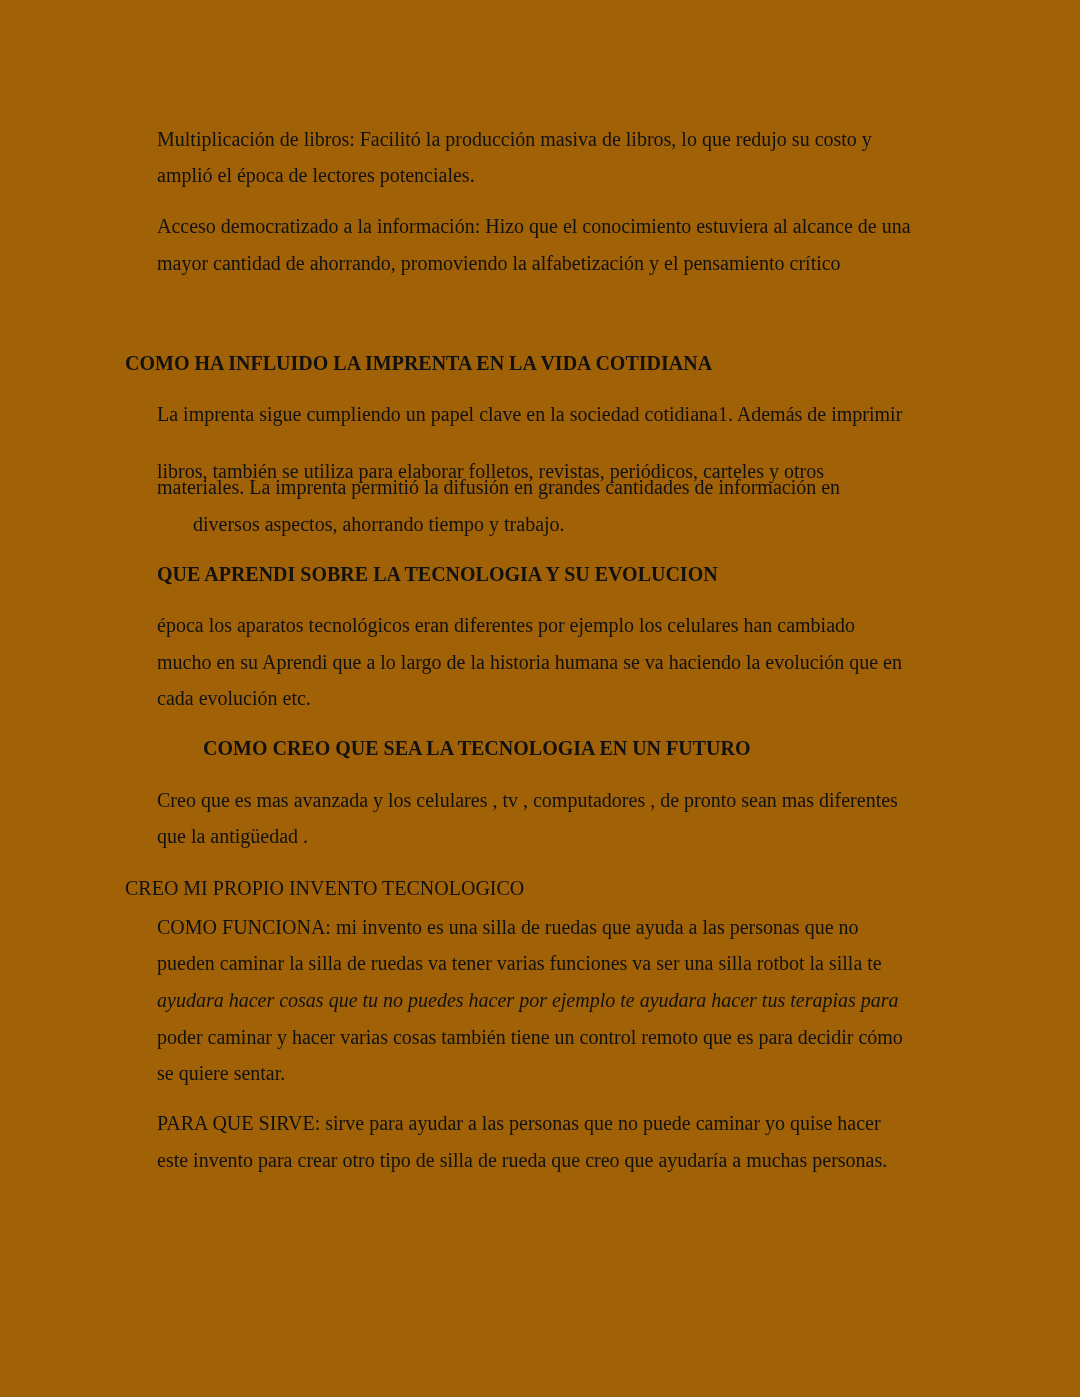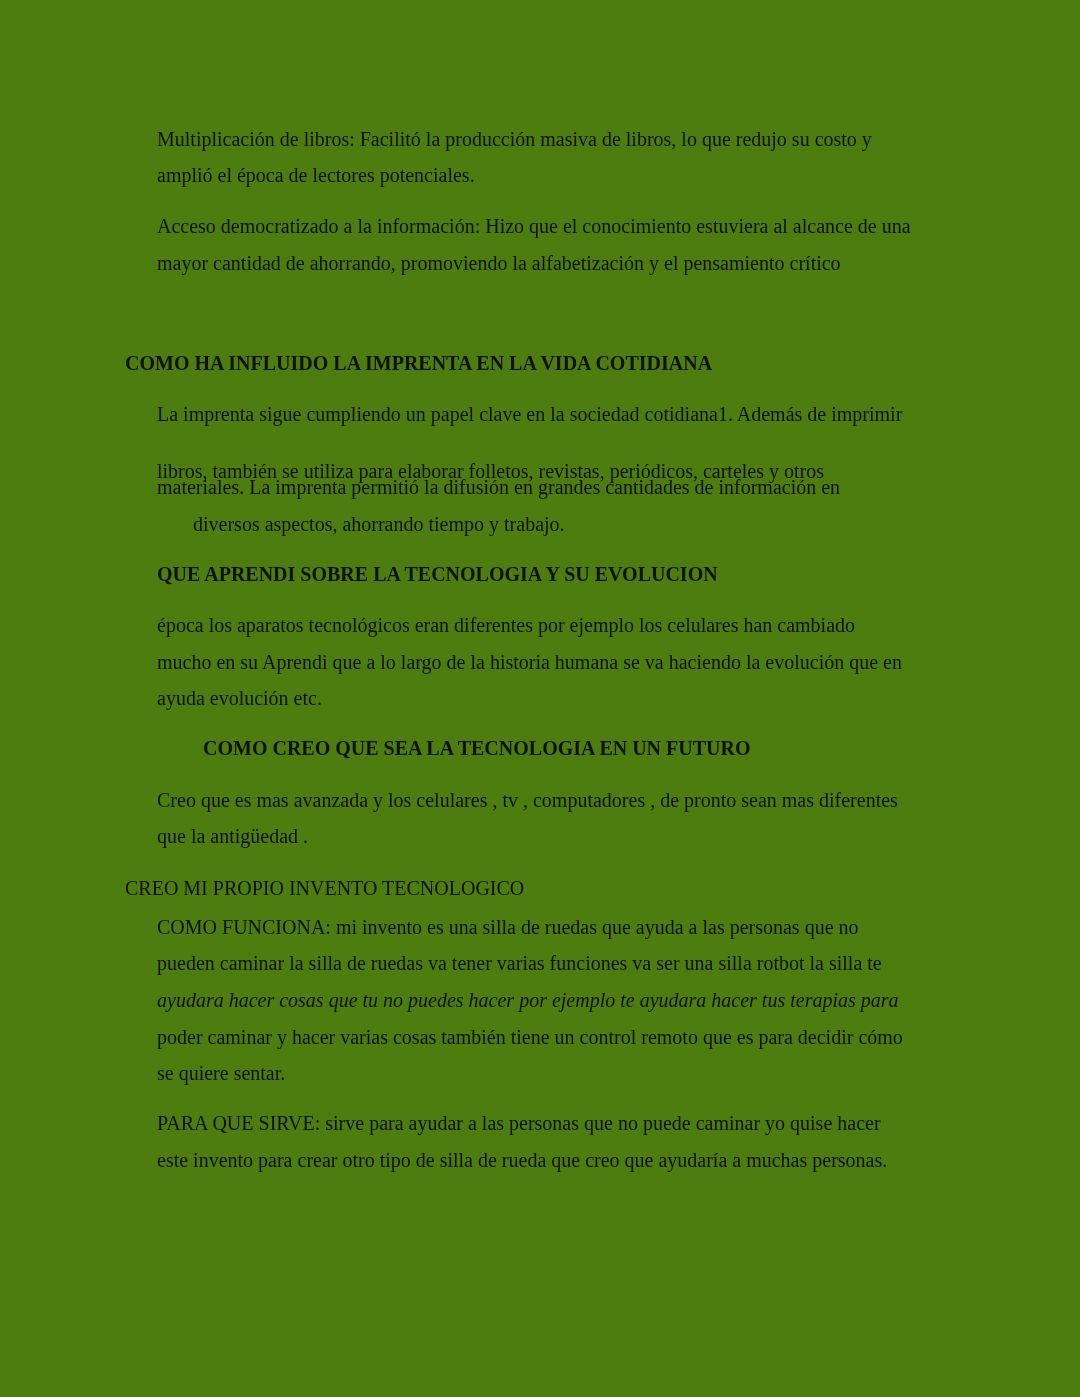--- a/index.html
+++ b/index.html
@@ -1,19 +1,19 @@
 <!DOCTYPE html>
 <html><head>
   <meta charset="utf-8">
   <style>
     html, body { margin: 0; padding: 0; background: #ffffff; }
     body { width: 1080px; height: 1397px; position: relative; overflow: hidden; }
     .page {
       position: absolute; left: 0; top: 0; width: 1080px; height: 1397px;
-      background: #4d7c0f;
+      background: #a16207;
       font-family: "Liberation Serif", "DejaVu Serif", serif;
       color: #111111;
     }
     .line {
       position: absolute;
       font-size: 20px;
       line-height: 24px;
       white-space: nowrap;
     }
     .body-l { left: 157px; }
@@ -40,21 +40,21 @@
     <div class="line body-l" style="top:402px;">La imprenta sigue cumpliendo un papel clave en la sociedad cotidiana1. Además de imprimir</div>
     <div class="line body-l" style="top:439px;margin-top:20px;">libros, también se utiliza para elaborar folletos, revistas, periódicos, carteles y otros</div>
     <div class="line body-l" style="top:475px;">materiales. La imprenta permitió la difusión en grandes cantidades de información en</div>
     <div class="line body-l" style="top:512px;margin-left:36px;">diversos aspectos, ahorrando tiempo y trabajo.</div>
   </div>
 
   <div>
     <div class="line body-l bold" style="top:562px;">QUE APRENDI SOBRE LA TECNOLOGIA Y SU EVOLUCION</div>
     <div class="line body-l" style="top:613px;">época los aparatos tecnológicos eran diferentes por ejemplo los celulares han cambiado</div>
     <div class="line body-l" style="top:650px;">mucho en su Aprendi que a lo largo de la historia humana se va haciendo la evolución que en</div>
-    <div class="line body-l" style="top:686px;">ayuda evolución etc.</div>
+    <div class="line body-l" style="top:686px;">cada evolución etc.</div>
   </div>
 
   <div>
     <div class="line body-l bold" style="top:736px;margin-left:46px;">COMO CREO QUE SEA LA TECNOLOGIA EN UN FUTURO</div>
     <div class="line body-l" style="top:788px;">Creo que es mas avanzada y los celulares , tv , computadores , de pronto sean mas diferentes</div>
     <div class="line body-l" style="top:824px;">que la antigüedad .</div>
   </div>
 
   <div>
     <div class="line outer-l" style="top:876px;">CREO MI PROPIO INVENTO TECNOLOGICO</div>

